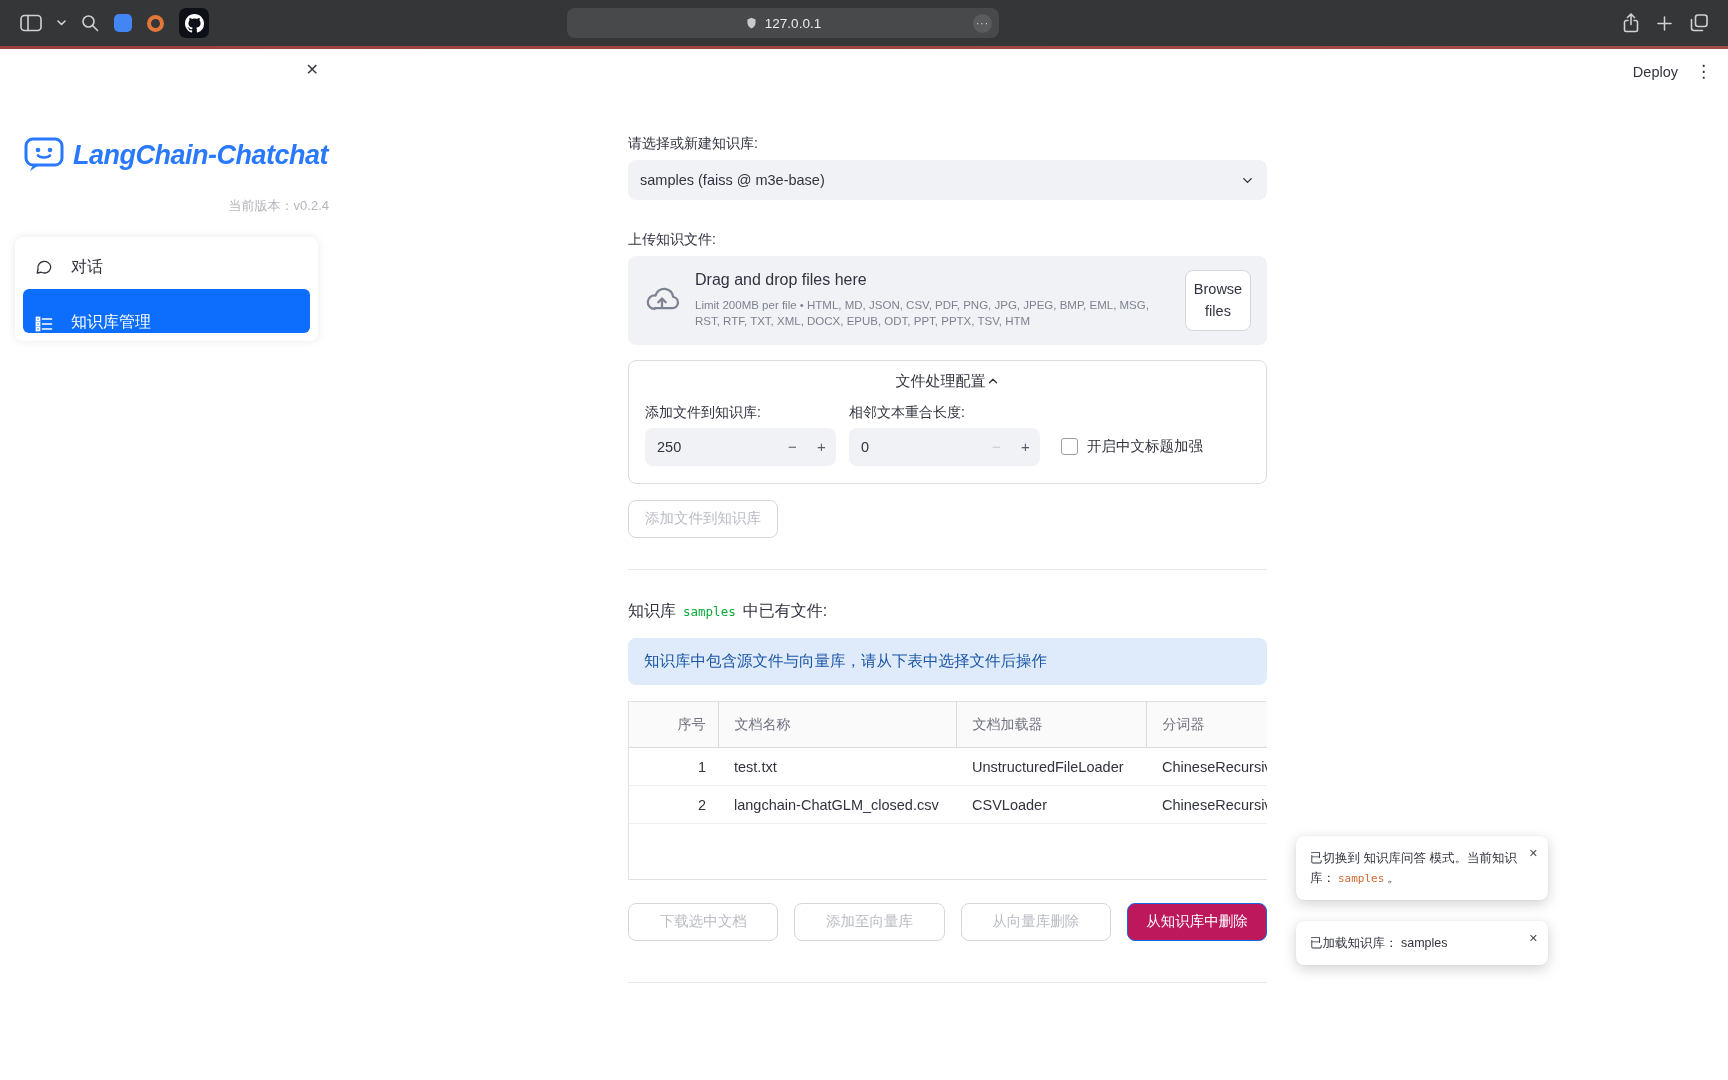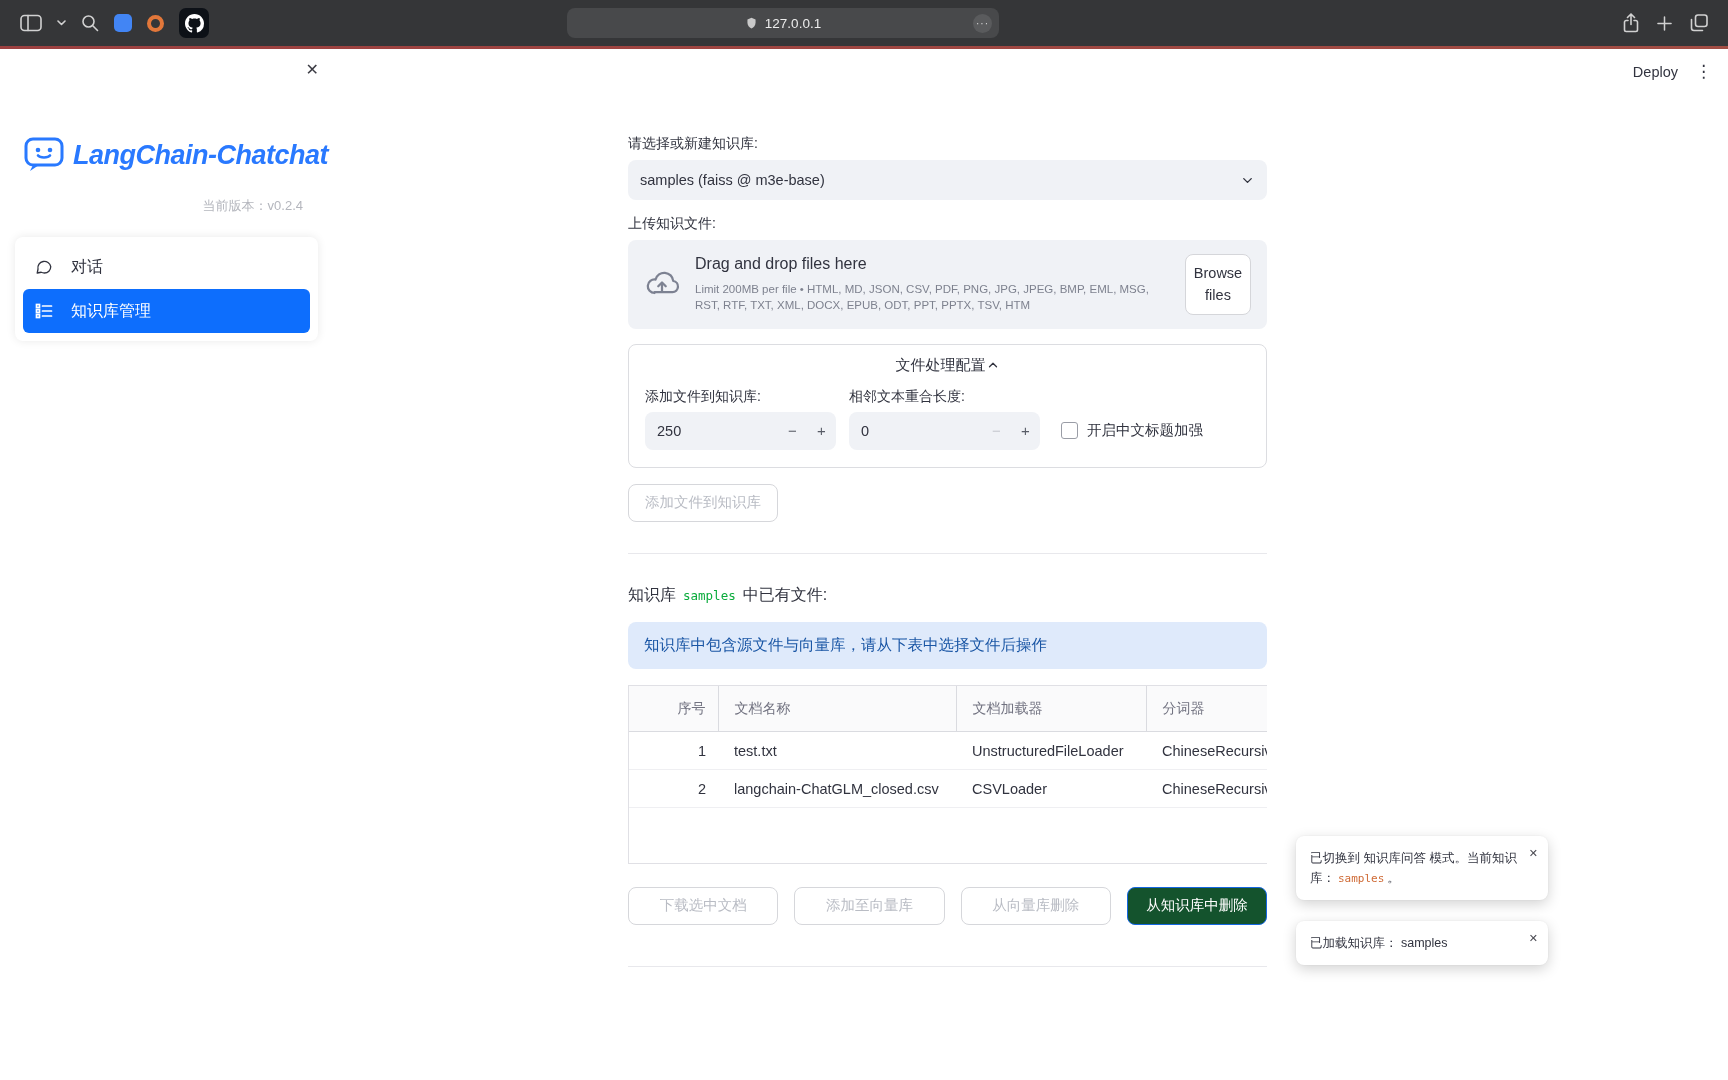--- a/index.html
+++ b/index.html
@@ -25,38 +25,38 @@
   .tb-right { margin-left:auto; display:flex; align-items:center; gap:18px; }
 
   .decoration { height:3px; background:linear-gradient(90deg,#9c4040,#a24d44); }
 
   
   .app { display:flex; height:1031px; background:#fff; }
   .sidebar { width:333px; flex:none; position:relative; background:#fff; }
   .sb-close { position:absolute; top:11px; right:14px; font-size:16px; color:#3c3c44; cursor:pointer; }
   .logo { position:absolute; top:88px; left:24px; display:flex; align-items:center; gap:9px;text-align:right; }
   .logo-text { font-size:27px; font-style:italic; font-weight:bold; color:#2979ff; letter-spacing:-0.5px; }
-  .version { position:absolute; top:148px; right:30px; font-size:13px; color:#b4b6bd; }
+  .version { position:absolute; top:148px; right:4px; font-size:13px; color:#b4b6bd; }
   .menu-card { position:absolute; top:188px; left:15px; width:303px; background:#fff; border-radius:8px;
                padding:8px; box-shadow:0 0 10px rgba(0,0,0,0.09); }
   .menu-item { height:44px; display:flex; align-items:center; gap:18px; padding:0 12px;
                border-radius:6px; font-size:16px; color:#31333f; cursor:pointer; }
-  .menu-item.active { background:#0d6efd; color:#fff; }
+  .menu-item.active { background:#0d6efd; color:#fff;align-items:flex-end; }
   .mi-icon { display:flex; }
 
   .main { flex:1; position:relative; background:#fff; }
   .top-right { position:absolute; top:12px; right:16px; display:flex; align-items:center; gap:17px; }
   .deploy { font-size:14.5px; cursor:pointer; }
   .kebab { font-size:17px; cursor:pointer; }
 
   .content { margin-left:295px; width:639px; padding-top:86px; }
   .w-label { font-size:14px; color:#31333f; margin-bottom:7px; }
 
   .select { height:40px; background:#f0f2f6; border-radius:8px; display:flex; align-items:center;
-            padding:0 12px; margin-bottom:15px; cursor:pointer; }
+            padding:0 12px; margin-bottom:31px; cursor:pointer; }
   .select-value { flex:1; font-size:14.5px; }
 
   .uploader { min-height:86px; background:#f0f2f6; border-radius:8px; display:flex; align-items:center;
               gap:15px; padding:14px 16px; margin-bottom:15px; }
   .up-title { font-size:16px; margin-bottom:9px; }
   .up-hint { font-size:11.5px; color:#7e828f; line-height:1.35; max-width:486px; }
   .browse { margin-left:auto; flex:none; width:66px; background:#fff; border:1px solid #d5d6da;
             border-radius:8px; font-size:14.5px; color:#31333f; padding:7px 5px; line-height:1.55;
             font-family:inherit; cursor:pointer; text-align:center; }
 
@@ -90,21 +90,21 @@
                    text-align:left; padding:0 16px; border-bottom:1px solid #dadbe0; white-space:nowrap;
                    overflow:hidden; }
   .table-wrap th + th { border-left:1px solid #dadbe0; }
   .table-wrap td { height:38px; font-size:14.5px; padding:0 16px; border-bottom:1px solid #efeff2;
                    white-space:nowrap; overflow:hidden; }
   th.c0, td.c0 { text-align:right; padding-right:12px; }
   tr.filler td { height:55px; border-bottom:none; }
 
   .actions { margin-top:23px; display:flex; gap:16px; }
   .actions .grow { flex:1; padding:0; }
-  .btn.primary { background:#14532d; border:1px solid #1567e2; color:#fff; width:140px; padding:1px; flex:none; }
+  .btn.primary { background:#be185d; border:1px solid #1567e2; color:#fff; width:140px; padding:1px; flex:none; }
   .divider.end { margin-top:41px; }
 
   
   .toasts { position:fixed; right:180px; bottom:115px; display:flex; flex-direction:column; gap:21px; width:252px; }
   .toast { position:relative; background:#fff; border-radius:8px; padding:12px 28px 12px 14px;
            font-size:12.5px; line-height:1.6; color:#31333f;
            box-shadow:0 4px 14px rgba(0,0,0,0.18), 0 0 2px rgba(0,0,0,0.08); }
   .toast-close { position:absolute; top:9px; right:10px; font-size:11px; color:#4a4a52; cursor:pointer; }
   .code-orange { font-family:"DejaVu Sans Mono","Liberation Mono",monospace; font-size:11px;
                  color:#cf6a35; margin:0 3px; }

